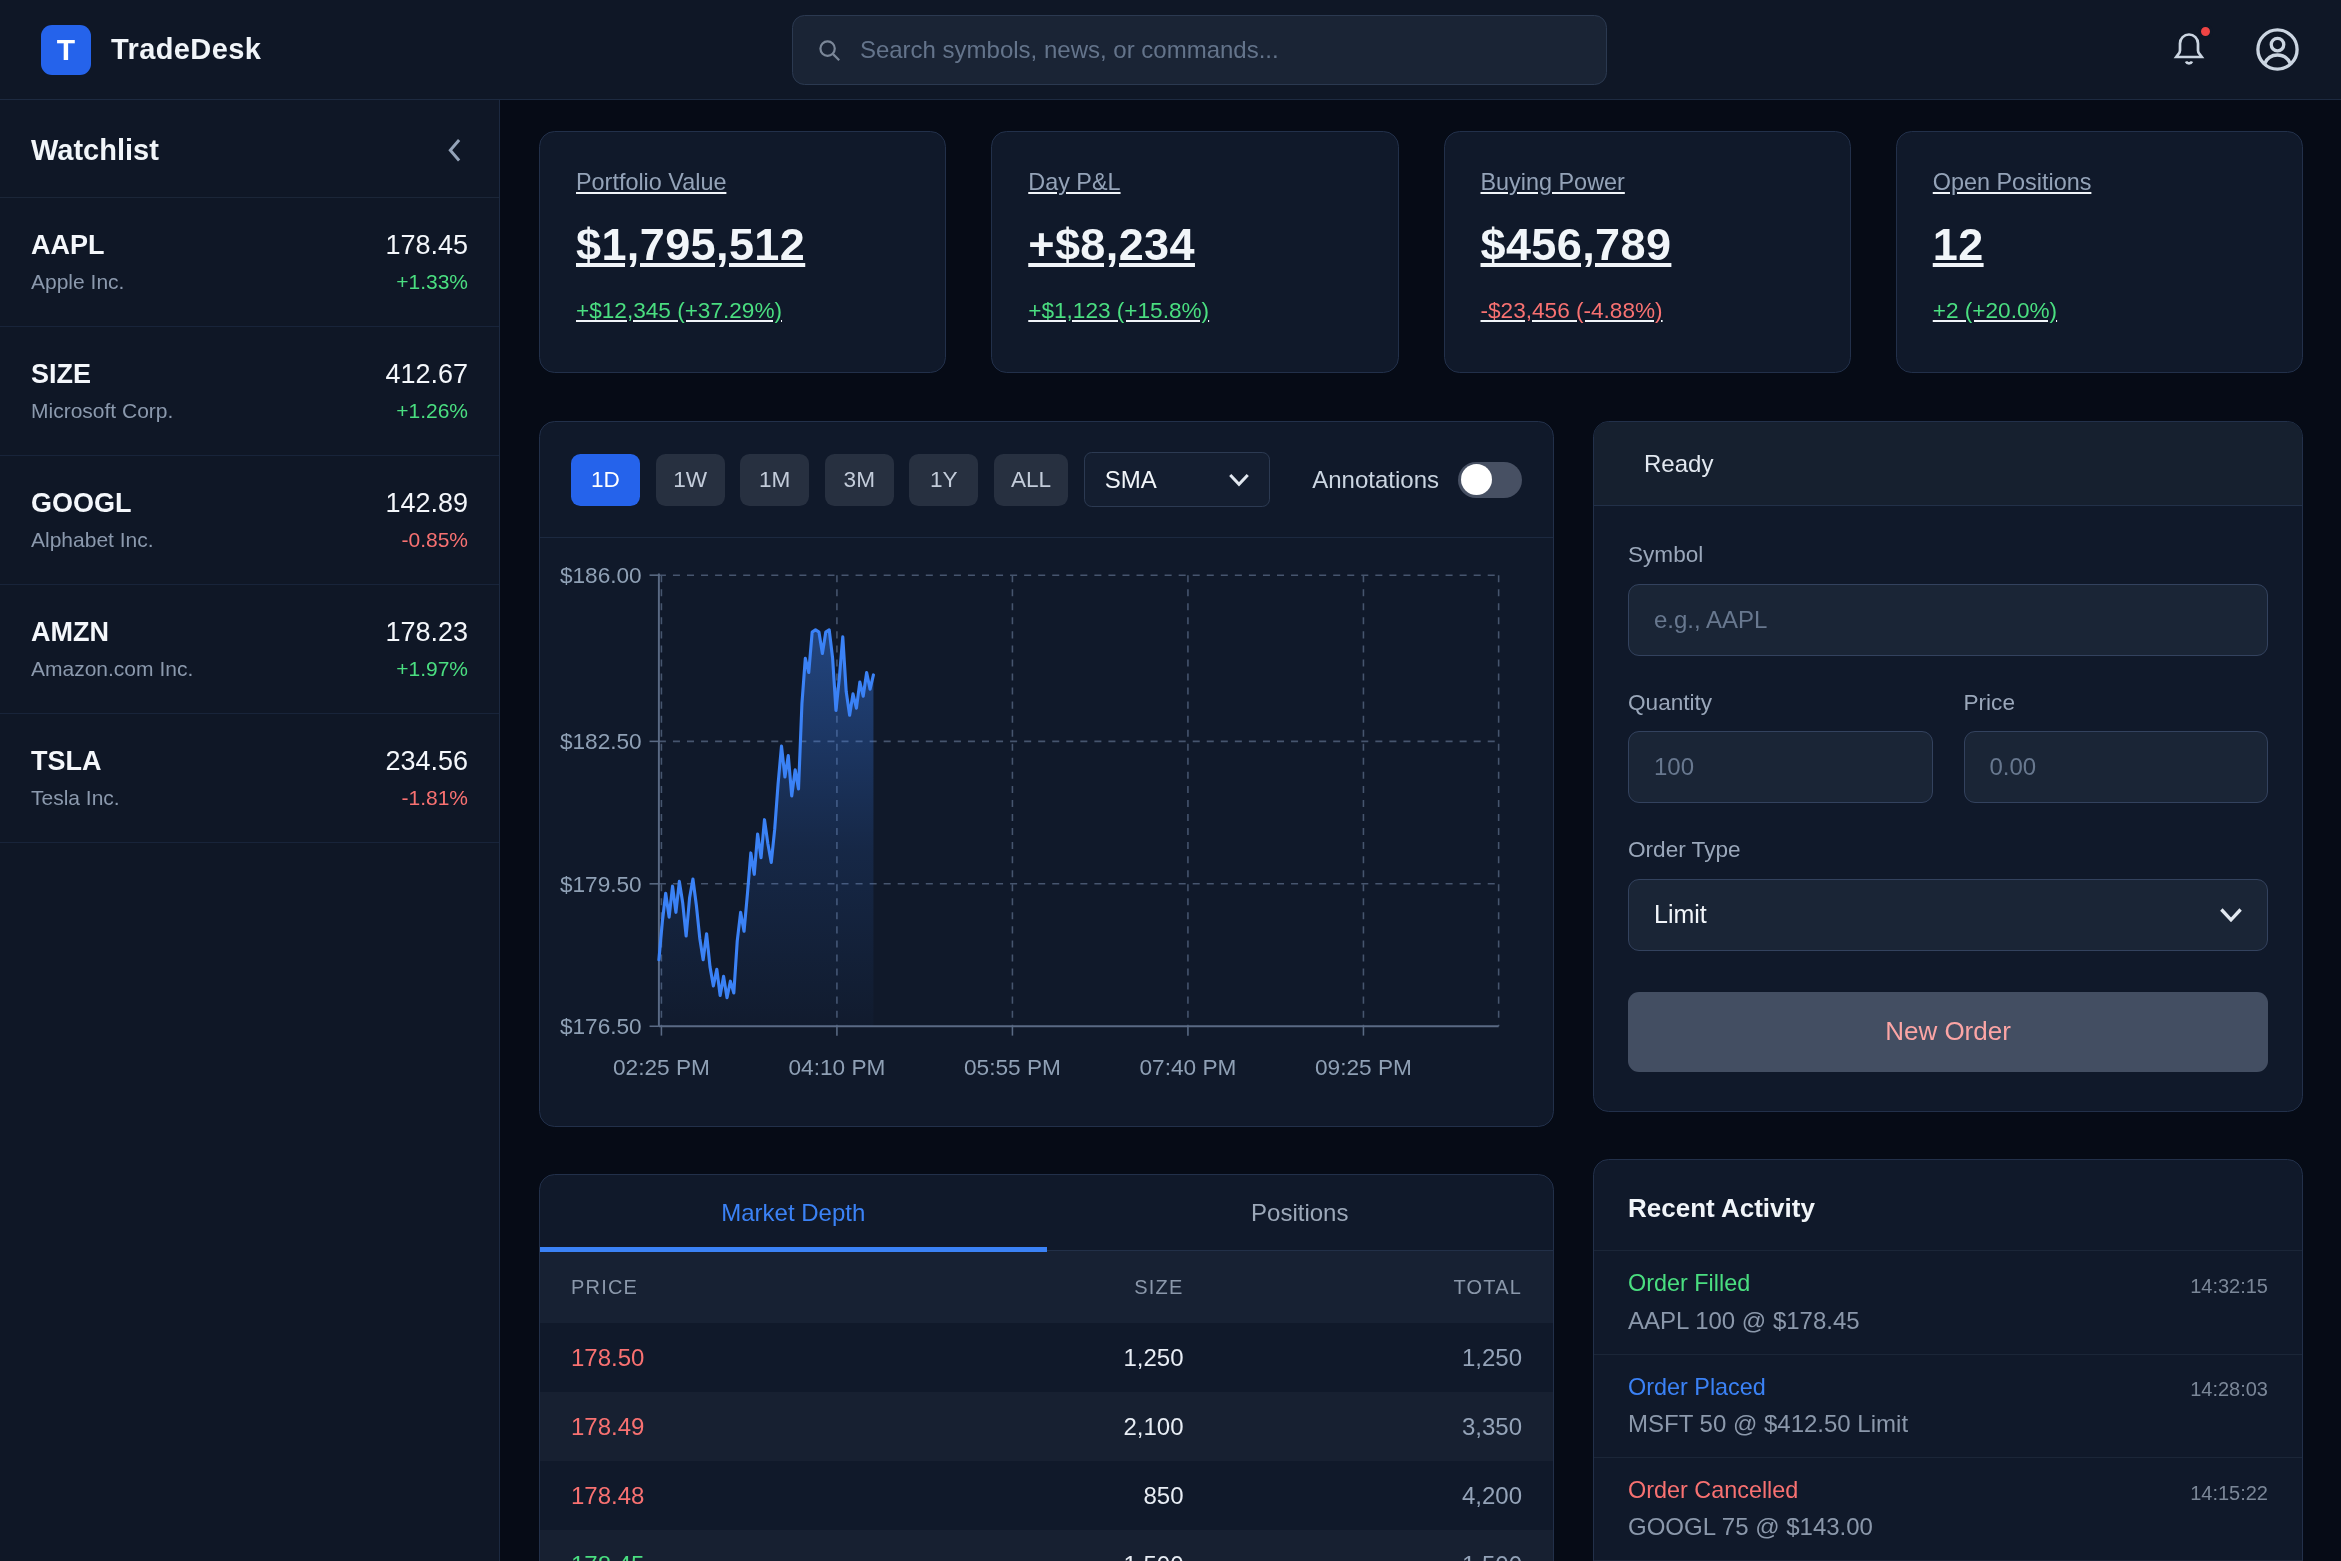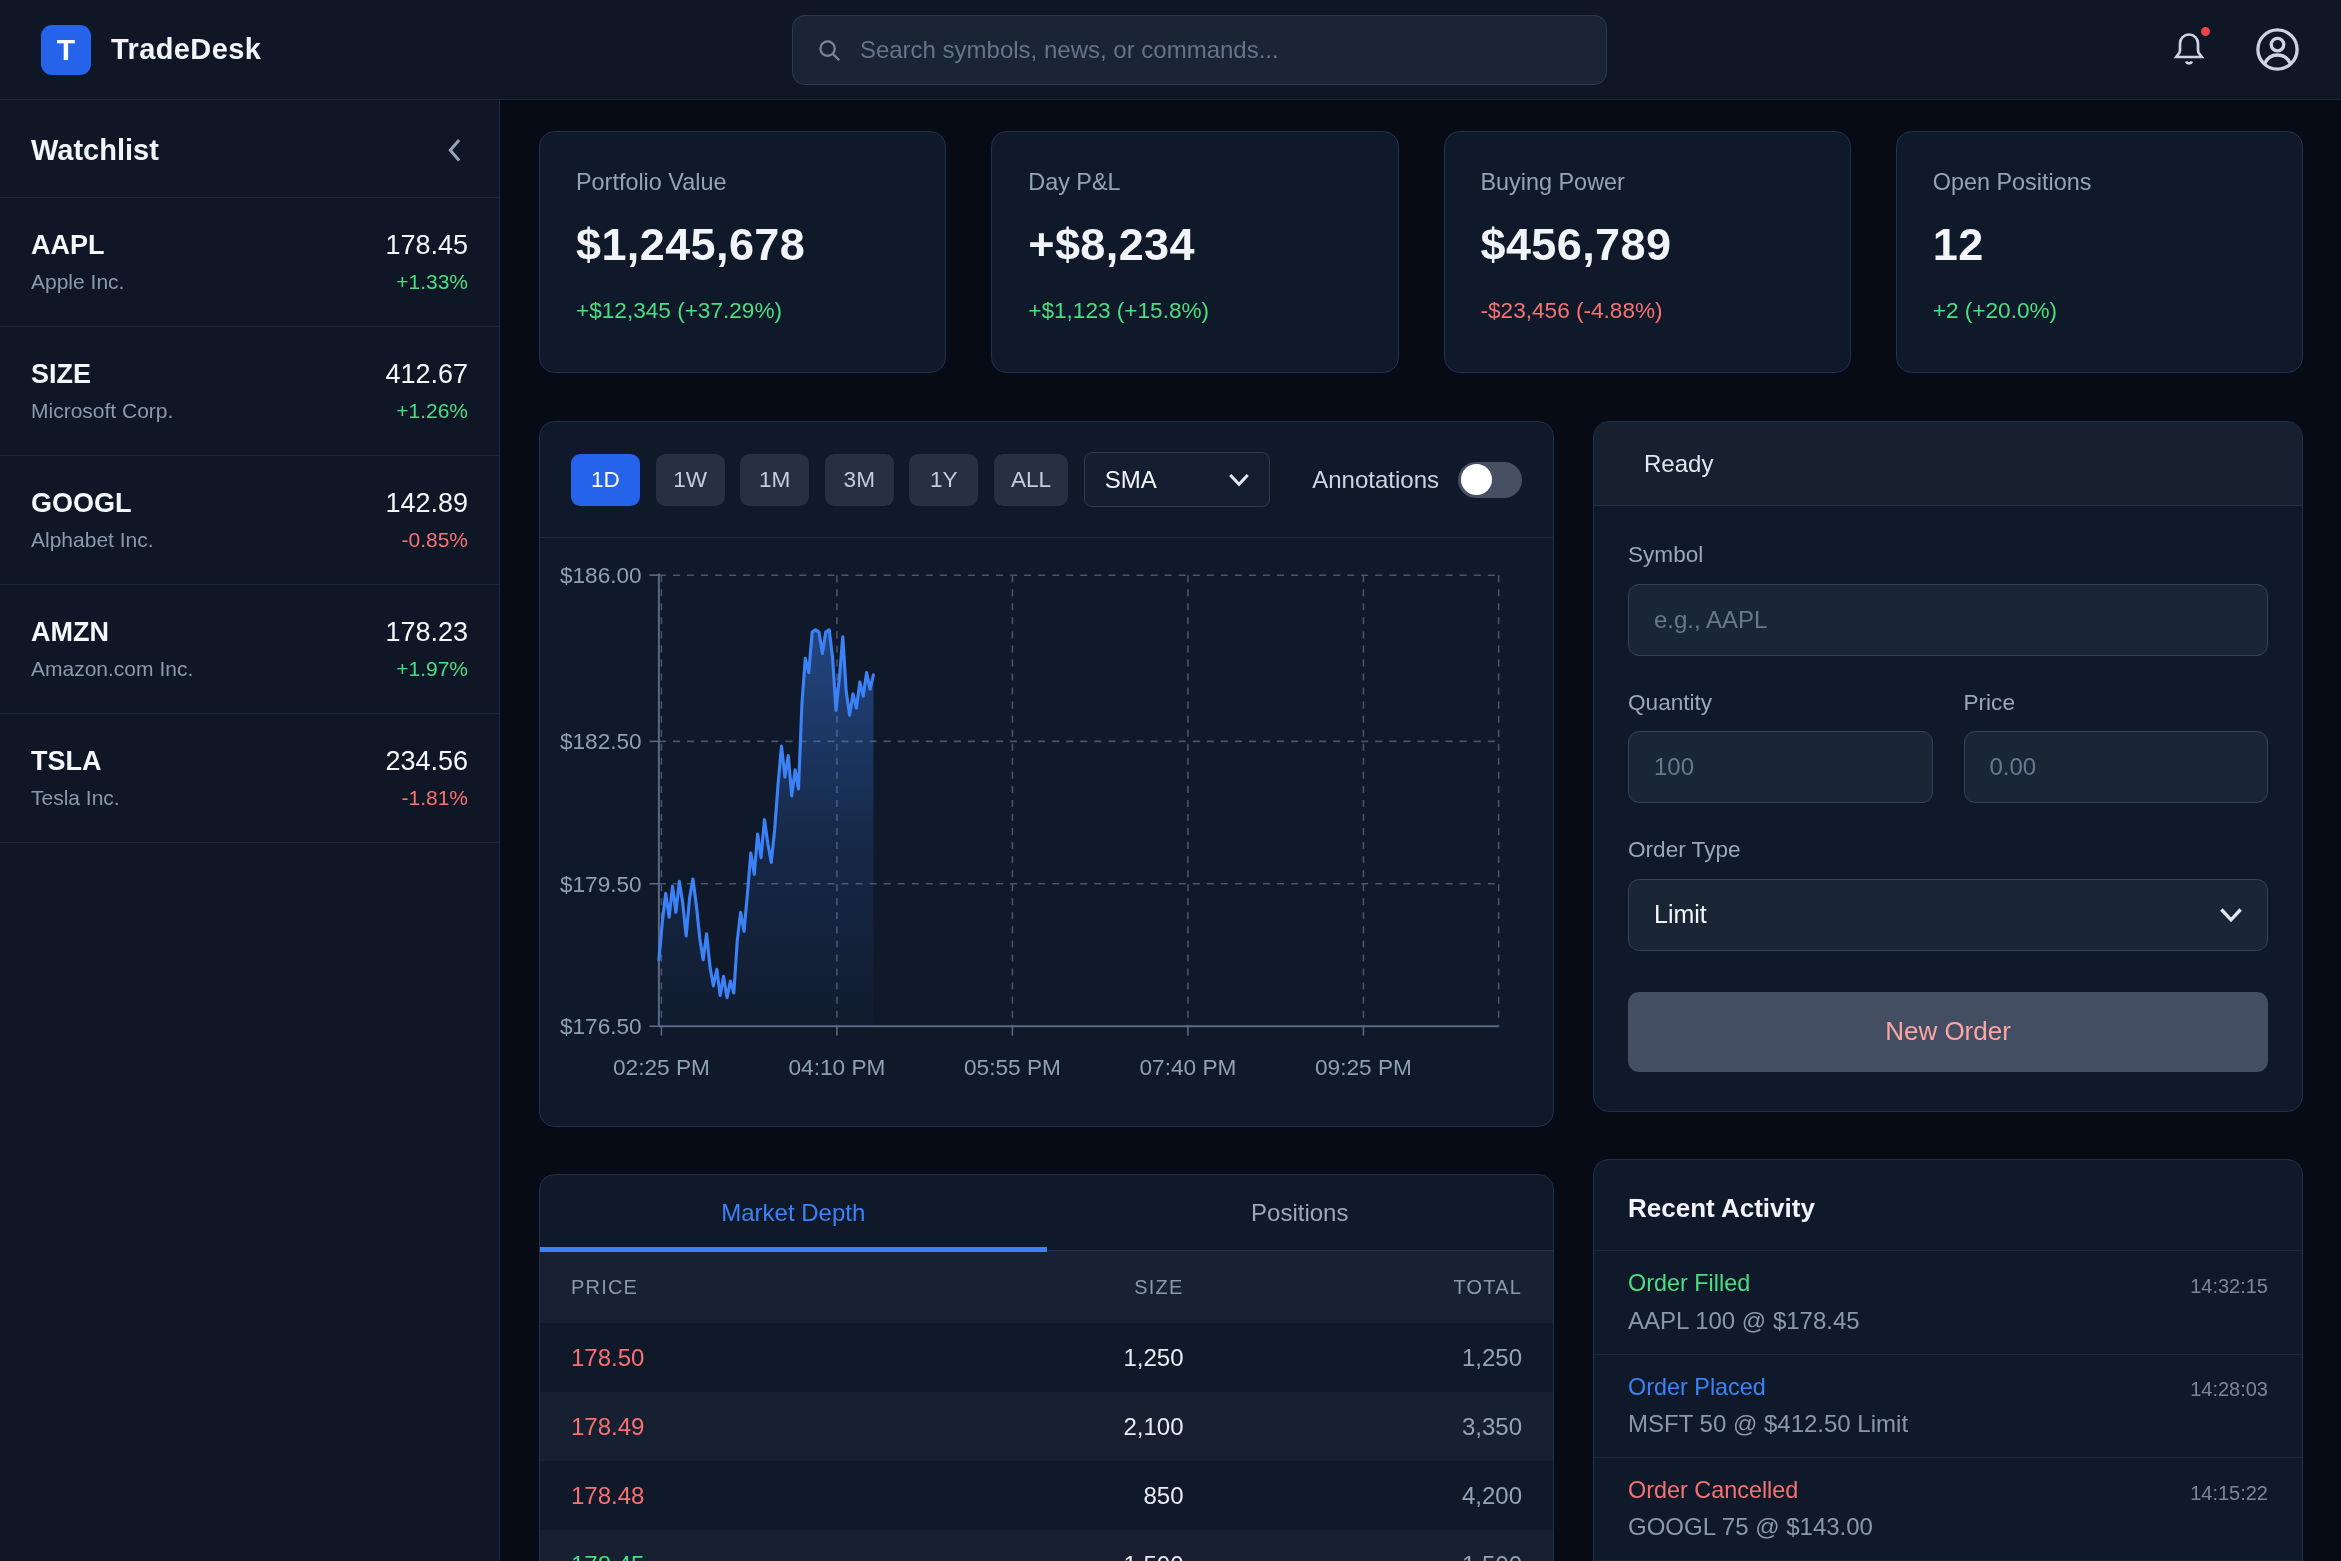--- a/index.html
+++ b/index.html
@@ -26,21 +26,21 @@
   .side-title { font-size:29px; font-weight:700; }
   .watch-item { display:flex; align-items:center; justify-content:space-between; padding:0 31px; height:129px; border-bottom:1.6px solid #18243a; cursor:pointer; }
   .wi-sym { font-size:27px; font-weight:700; color:#f4f7fb; }
   .wi-name { font-size:21px; color:#8b99ad; margin-top:9.4px; }
   .wi-price { font-size:27px; color:#f4f7fb; text-align:right; }
   .wi-chg { font-size:21px; margin-top:9.4px; text-align:right; }
   .up { color:#4ade80; } .down { color:#f87171; }
 
   
   .main { flex:1; padding:31px 39px 0 39px; min-width:0; }
-  .stats { display:flex; gap:45px; }
+  .stats { display:flex; gap:45px;text-decoration:underline; }
   .stat-card { flex:1; height:242px; background:#10192a; border:1.6px solid #22304a; border-radius:15.6px; padding:37px 36px; }
   .stat-label { font-size:23.4px; color:#94a3b8; }
   .stat-value { font-size:45px; font-weight:700; margin:23.4px 0 26.5px 0; letter-spacing:0.4px; }
   .stat-delta { font-size:22.6px; }
 
   .columns { display:flex; gap:39px; margin-top:48px; }
   .left-col { width:1015px; flex:0 0 auto; }
   .right-col { flex:1; min-width:0; }
   .card { background:#10192a; border:1.6px solid #22304a; border-radius:15.6px; }
 
@@ -191,21 +191,21 @@
               <div class="wi-chg down">-1.81%</div>
             </div>
           </div>
         </div>
     </aside>
 
     <main class="main">
       <section class="stats">
           <div class="stat-card">
             <div class="stat-label">Portfolio Value</div>
-            <div class="stat-value">$1,245,678</div>
+            <div class="stat-value">$1,795,512</div>
             <div class="stat-delta up">+$12,345 (+37.29%)</div>
           </div>
           <div class="stat-card">
             <div class="stat-label">Day P&amp;L</div>
             <div class="stat-value">+$8,234</div>
             <div class="stat-delta up">+$1,123 (+15.8%)</div>
           </div>
           <div class="stat-card">
             <div class="stat-label">Buying Power</div>
             <div class="stat-value">$456,789</div>

